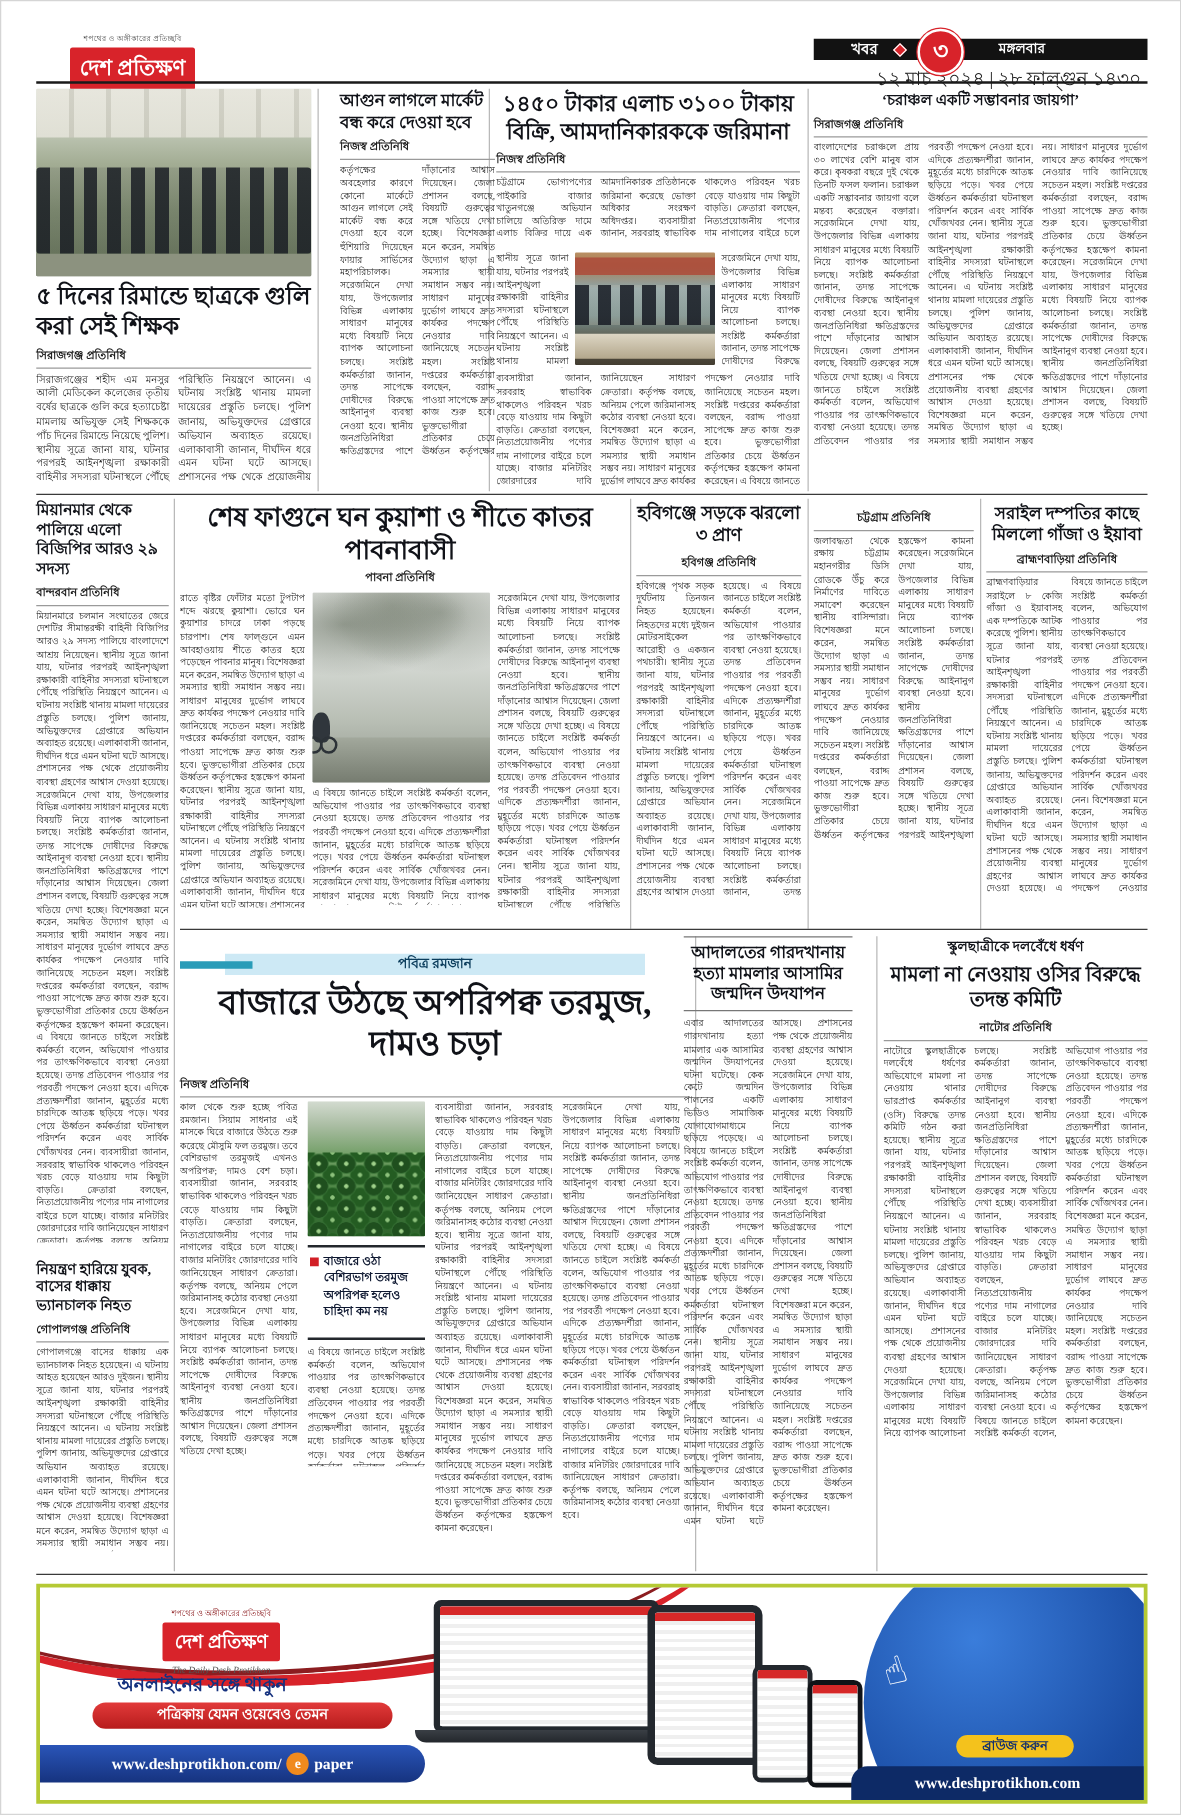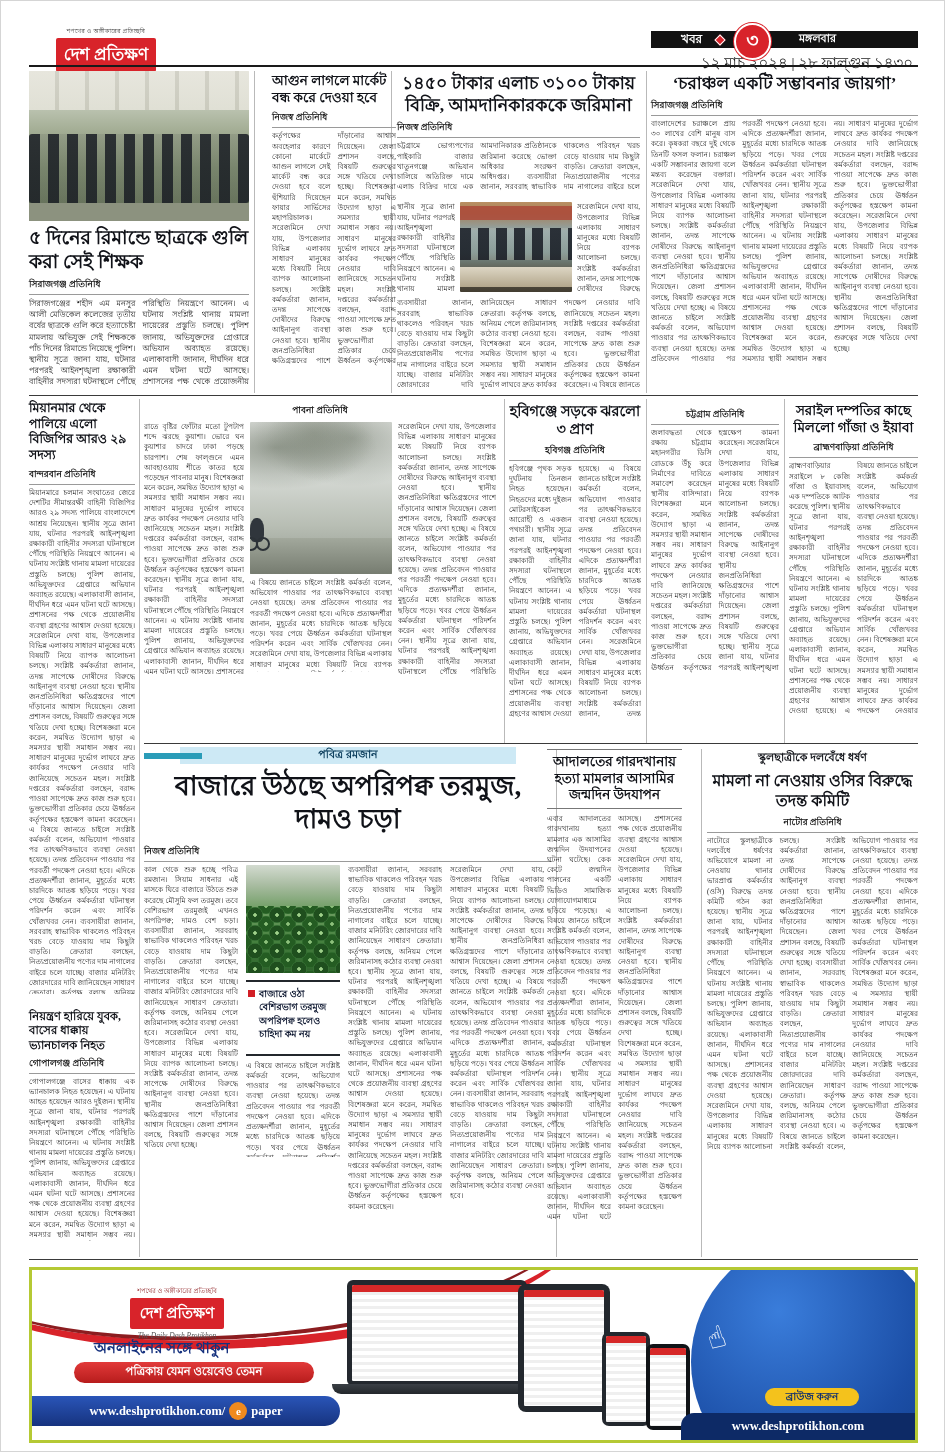--- a/index.html
+++ b/index.html
@@ -37,21 +37,21 @@
   .cyclist::before{left:-6px}.cyclist::after{right:-6px}
   
   .photo-melon{background:linear-gradient(180deg,#d3dbd0 0%,#aabda3 18%,#6d9c61 42%,#447f3d 72%,#2f612c 100%)}
   .melon-pile{bottom:0;height:62%;background-image:radial-gradient(circle at 9px 9px,#9fd08a 0 1.5px,#1f4f1e 2px 7px,#356f33 7.5px,transparent 8.5px),radial-gradient(circle at 9px 9px,#8cc07b 0 1.5px,#245c22 2px 7px,#2f6b2d 7.5px,transparent 8.5px);background-size:22px 18px,22px 18px;background-position:0 0,11px 9px}
   
   .qbox{border-top:2px solid #23272c;border-bottom:2px solid #23272c;padding:6px 2px;margin-top:7px;background:#fff}
   .qitem{display:flex;gap:4px;margin-bottom:6px}
   .qsq{width:7px;height:7px;background:#d21f26;flex:0 0 auto;margin-top:2px}
   .qtext{font-size:9.5px;font-weight:700;line-height:1.42;color:#0d1730;text-align:left}
   .qtext2{font-size:9px;font-weight:600;color:#333}
-  .ramadan-bar{height:17px;width:336px;margin:0 auto;background:#cde9f5;display:flex;align-items:center;justify-content:center;font-size:11px;font-weight:700;color:#0b3d5c}
+  .ramadan-bar{height:17px;width:336px;margin:16px auto;background:#cde9f5;display:flex;align-items:center;justify-content:center;font-size:11px;font-weight:700;color:#0b3d5c}
   .teal-tick{position:absolute;background:#2a9cb8}
   .kicker{font-size:11px;font-weight:700;text-align:center;color:#101218;margin-bottom:3px}
   .mcol{overflow:hidden}
   
   .m-logo{position:absolute;left:28px;top:25px;width:154px;text-align:center}
   .m-tagline{font-size:6px;color:#444;letter-spacing:.3px}
   .m-redbox{background:#d8232a;color:#fff;font-weight:700;font-size:17px;padding:3px 8px;border-radius:2px;margin-top:1px;display:inline-block}
   .m-bar{position:absolute;left:650px;top:30px;width:267px;height:17px;background:#121212;color:#fff;display:flex;align-items:center}
   .m-section{font-size:12px;font-weight:700;margin-left:30px}
   .m-emblem{width:8px;height:8px;background:#d8232a;border:1px solid #fff;transform:rotate(45deg);margin-left:14px}
@@ -166,21 +166,21 @@
       </div>
     </div>
     <div class="body f7 cols3" style="height:92px;margin-top:4px">
       <span class="bt">ব্যবসায়ীরা জানান, সরবরাহ স্বাভাবিক থাকলেও পরিবহন খরচ বেড়ে যাওয়ায় দাম কিছুটা বাড়তি। ক্রেতারা বলছেন, নিত্যপ্রয়োজনীয় পণ্যের দাম নাগালের বাইরে চলে যাচ্ছে। বাজার মনিটরিং জোরদারের দাবি জানিয়েছেন সাধারণ ক্রেতারা। কর্তৃপক্ষ বলছে, অনিয়ম পেলে জরিমানাসহ কঠোর ব্যবস্থা নেওয়া হবে।</span>
       <span class="bt">বিশেষজ্ঞরা মনে করেন, সমন্বিত উদ্যোগ ছাড়া এ সমস্যার স্থায়ী সমাধান সম্ভব নয়। সাধারণ মানুষের দুর্ভোগ লাঘবে দ্রুত কার্যকর পদক্ষেপ নেওয়ার দাবি জানিয়েছে সচেতন মহল। সংশ্লিষ্ট দপ্তরের কর্মকর্তারা বলছেন, বরাদ্দ পাওয়া সাপেক্ষে দ্রুত কাজ শুরু হবে। ভুক্তভোগীরা প্রতিকার চেয়ে ঊর্ধ্বতন কর্তৃপক্ষের হস্তক্ষেপ কামনা করেছেন।</span>
       <span class="bt">এ বিষয়ে জানতে চাইলে সংশ্লিষ্ট কর্মকর্তা বলেন, অভিযোগ পাওয়ার পর তাৎক্ষণিকভাবে ব্যবস্থা নেওয়া হয়েছে। তদন্ত প্রতিবেদন পাওয়ার পর পরবর্তী পদক্ষেপ নেওয়া হবে। এদিকে প্রত্যক্ষদর্শীরা জানান, মুহূর্তের মধ্যে চারদিকে আতঙ্ক ছড়িয়ে পড়ে। খবর পেয়ে ঊর্ধ্বতন কর্মকর্তারা ঘটনাস্থল পরিদর্শন করেন এবং সার্বিক খোঁজখবর নেন।</span>
     </div>
   </article>
 
   <article class="abs" style="left:650px;top:72px;width:267px;height:318px">
-    <h2 class="headline hl-c" style="font-size:17px">‘চরাঞ্চল একটি সম্ভাবনার জায়গা’</h2>
+    <h2 class="headline hl-c" style="font-size:12px">‘চরাঞ্চল একটি সম্ভাবনার জায়গা’</h2>
     <div class="byline">সিরাজগঞ্জ প্রতিনিধি</div>
     <div class="body f7 cols3" style="height:266px">
       <span class="bt">বাংলাদেশের চরাঞ্চলে প্রায় ৩০ লাখের বেশি মানুষ বাস করে। কৃষকরা বছরে দুই থেকে তিনটি ফসল ফলান। চরাঞ্চল একটি সম্ভাবনার জায়গা বলে মন্তব্য করেছেন বক্তারা।</span>
       <span class="bt">সরেজমিনে দেখা যায়, উপজেলার বিভিন্ন এলাকায় সাধারণ মানুষের মধ্যে বিষয়টি নিয়ে ব্যাপক আলোচনা চলছে। সংশ্লিষ্ট কর্মকর্তারা জানান, তদন্ত সাপেক্ষে দোষীদের বিরুদ্ধে আইনানুগ ব্যবস্থা নেওয়া হবে। স্থানীয় জনপ্রতিনিধিরা ক্ষতিগ্রস্তদের পাশে দাঁড়ানোর আশ্বাস দিয়েছেন। জেলা প্রশাসন বলছে, বিষয়টি গুরুত্বের সঙ্গে খতিয়ে দেখা হচ্ছে।</span>
       <span class="bt">এ বিষয়ে জানতে চাইলে সংশ্লিষ্ট কর্মকর্তা বলেন, অভিযোগ পাওয়ার পর তাৎক্ষণিকভাবে ব্যবস্থা নেওয়া হয়েছে। তদন্ত প্রতিবেদন পাওয়ার পর পরবর্তী পদক্ষেপ নেওয়া হবে। এদিকে প্রত্যক্ষদর্শীরা জানান, মুহূর্তের মধ্যে চারদিকে আতঙ্ক ছড়িয়ে পড়ে। খবর পেয়ে ঊর্ধ্বতন কর্মকর্তারা ঘটনাস্থল পরিদর্শন করেন এবং সার্বিক খোঁজখবর নেন।</span>
       <span class="bt">স্থানীয় সূত্রে জানা যায়, ঘটনার পরপরই আইনশৃঙ্খলা রক্ষাকারী বাহিনীর সদস্যরা ঘটনাস্থলে পৌঁছে পরিস্থিতি নিয়ন্ত্রণে আনেন। এ ঘটনায় সংশ্লিষ্ট থানায় মামলা দায়েরের প্রস্তুতি চলছে। পুলিশ জানায়, অভিযুক্তদের গ্রেপ্তারে অভিযান অব্যাহত রয়েছে। এলাকাবাসী জানান, দীর্ঘদিন ধরে এমন ঘটনা ঘটে আসছে। প্রশাসনের পক্ষ থেকে প্রয়োজনীয় ব্যবস্থা গ্রহণের আশ্বাস দেওয়া হয়েছে।</span>
       <span class="bt">বিশেষজ্ঞরা মনে করেন, সমন্বিত উদ্যোগ ছাড়া এ সমস্যার স্থায়ী সমাধান সম্ভব নয়। সাধারণ মানুষের দুর্ভোগ লাঘবে দ্রুত কার্যকর পদক্ষেপ নেওয়ার দাবি জানিয়েছে সচেতন মহল। সংশ্লিষ্ট দপ্তরের কর্মকর্তারা বলছেন, বরাদ্দ পাওয়া সাপেক্ষে দ্রুত কাজ শুরু হবে। ভুক্তভোগীরা প্রতিকার চেয়ে ঊর্ধ্বতন কর্তৃপক্ষের হস্তক্ষেপ কামনা করেছেন।</span>
       <span class="bt">সরেজমিনে দেখা যায়, উপজেলার বিভিন্ন এলাকায় সাধারণ মানুষের মধ্যে বিষয়টি নিয়ে ব্যাপক আলোচনা চলছে। সংশ্লিষ্ট কর্মকর্তারা জানান, তদন্ত সাপেক্ষে দোষীদের বিরুদ্ধে আইনানুগ ব্যবস্থা নেওয়া হবে। স্থানীয় জনপ্রতিনিধিরা ক্ষতিগ্রস্তদের পাশে দাঁড়ানোর আশ্বাস দিয়েছেন। জেলা প্রশাসন বলছে, বিষয়টি গুরুত্বের সঙ্গে খতিয়ে দেখা হচ্ছে।</span>
     </div>
   </article>
@@ -202,20 +202,21 @@
     <h2 class="headline" style="font-size:11.5px">নিয়ন্ত্রণ হারিয়ে যুবক, বাসের ধাক্কায় ভ্যানচালক নিহত</h2>
     <div class="byline">গোপালগঞ্জ প্রতিনিধি</div>
     <div class="body f7" style="height:164px">
       <span class="bt">গোপালগঞ্জে বাসের ধাক্কায় এক ভ্যানচালক নিহত হয়েছেন। এ ঘটনায় আহত হয়েছেন আরও দুইজন।</span>
       <span class="bt">স্থানীয় সূত্রে জানা যায়, ঘটনার পরপরই আইনশৃঙ্খলা রক্ষাকারী বাহিনীর সদস্যরা ঘটনাস্থলে পৌঁছে পরিস্থিতি নিয়ন্ত্রণে আনেন। এ ঘটনায় সংশ্লিষ্ট থানায় মামলা দায়েরের প্রস্তুতি চলছে। পুলিশ জানায়, অভিযুক্তদের গ্রেপ্তারে অভিযান অব্যাহত রয়েছে। এলাকাবাসী জানান, দীর্ঘদিন ধরে এমন ঘটনা ঘটে আসছে। প্রশাসনের পক্ষ থেকে প্রয়োজনীয় ব্যবস্থা গ্রহণের আশ্বাস দেওয়া হয়েছে।</span>
       <span class="bt">বিশেষজ্ঞরা মনে করেন, সমন্বিত উদ্যোগ ছাড়া এ সমস্যার স্থায়ী সমাধান সম্ভব নয়। সাধারণ মানুষের দুর্ভোগ লাঘবে দ্রুত কার্যকর পদক্ষেপ নেওয়ার দাবি জানিয়েছে সচেতন মহল। সংশ্লিষ্ট দপ্তরের কর্মকর্তারা বলছেন, বরাদ্দ পাওয়া সাপেক্ষে দ্রুত কাজ শুরু হবে। ভুক্তভোগীরা প্রতিকার চেয়ে ঊর্ধ্বতন কর্তৃপক্ষের হস্তক্ষেপ কামনা করেছেন।</span>
     </div>
   </article>
 
   <article class="abs" style="left:143px;top:400px;width:352px;height:340px">
+    <h2 class="headline hl-c" style="font-size:21px">শেষ ফাগুনে ঘন কুয়াশা ও শীতে কাতর পাবনাবাসী</h2>
     <div class="byline by-c" style="border:none;margin:2px 0">পাবনা প্রতিনিধি</div>
     <div style="display:flex;gap:6px;height:252px">
       <div class="body f7" style="width:100px;height:252px">
         <span class="bt">রাতে বৃষ্টির ফোঁটার মতো টুপটাপ শব্দে ঝরছে কুয়াশা। ভোরে ঘন কুয়াশার চাদরে ঢাকা পড়ছে চারপাশ। শেষ ফাল্গুনে এমন আবহাওয়ায় শীতে কাতর হয়ে পড়েছেন পাবনার মানুষ।</span>
         <span class="bt">বিশেষজ্ঞরা মনে করেন, সমন্বিত উদ্যোগ ছাড়া এ সমস্যার স্থায়ী সমাধান সম্ভব নয়। সাধারণ মানুষের দুর্ভোগ লাঘবে দ্রুত কার্যকর পদক্ষেপ নেওয়ার দাবি জানিয়েছে সচেতন মহল। সংশ্লিষ্ট দপ্তরের কর্মকর্তারা বলছেন, বরাদ্দ পাওয়া সাপেক্ষে দ্রুত কাজ শুরু হবে। ভুক্তভোগীরা প্রতিকার চেয়ে ঊর্ধ্বতন কর্তৃপক্ষের হস্তক্ষেপ কামনা করেছেন।</span>
         <span class="bt">স্থানীয় সূত্রে জানা যায়, ঘটনার পরপরই আইনশৃঙ্খলা রক্ষাকারী বাহিনীর সদস্যরা ঘটনাস্থলে পৌঁছে পরিস্থিতি নিয়ন্ত্রণে আনেন। এ ঘটনায় সংশ্লিষ্ট থানায় মামলা দায়েরের প্রস্তুতি চলছে। পুলিশ জানায়, অভিযুক্তদের গ্রেপ্তারে অভিযান অব্যাহত রয়েছে। এলাকাবাসী জানান, দীর্ঘদিন ধরে এমন ঘটনা ঘটে আসছে। প্রশাসনের পক্ষ থেকে প্রয়োজনীয় ব্যবস্থা গ্রহণের আশ্বাস দেওয়া হয়েছে।</span>
       </div>
       <div style="width:142px;flex:0 0 auto">
         <div class="photo photo-fog" style="width:142px;height:152px">
           <div class="fog-trees"></div>

